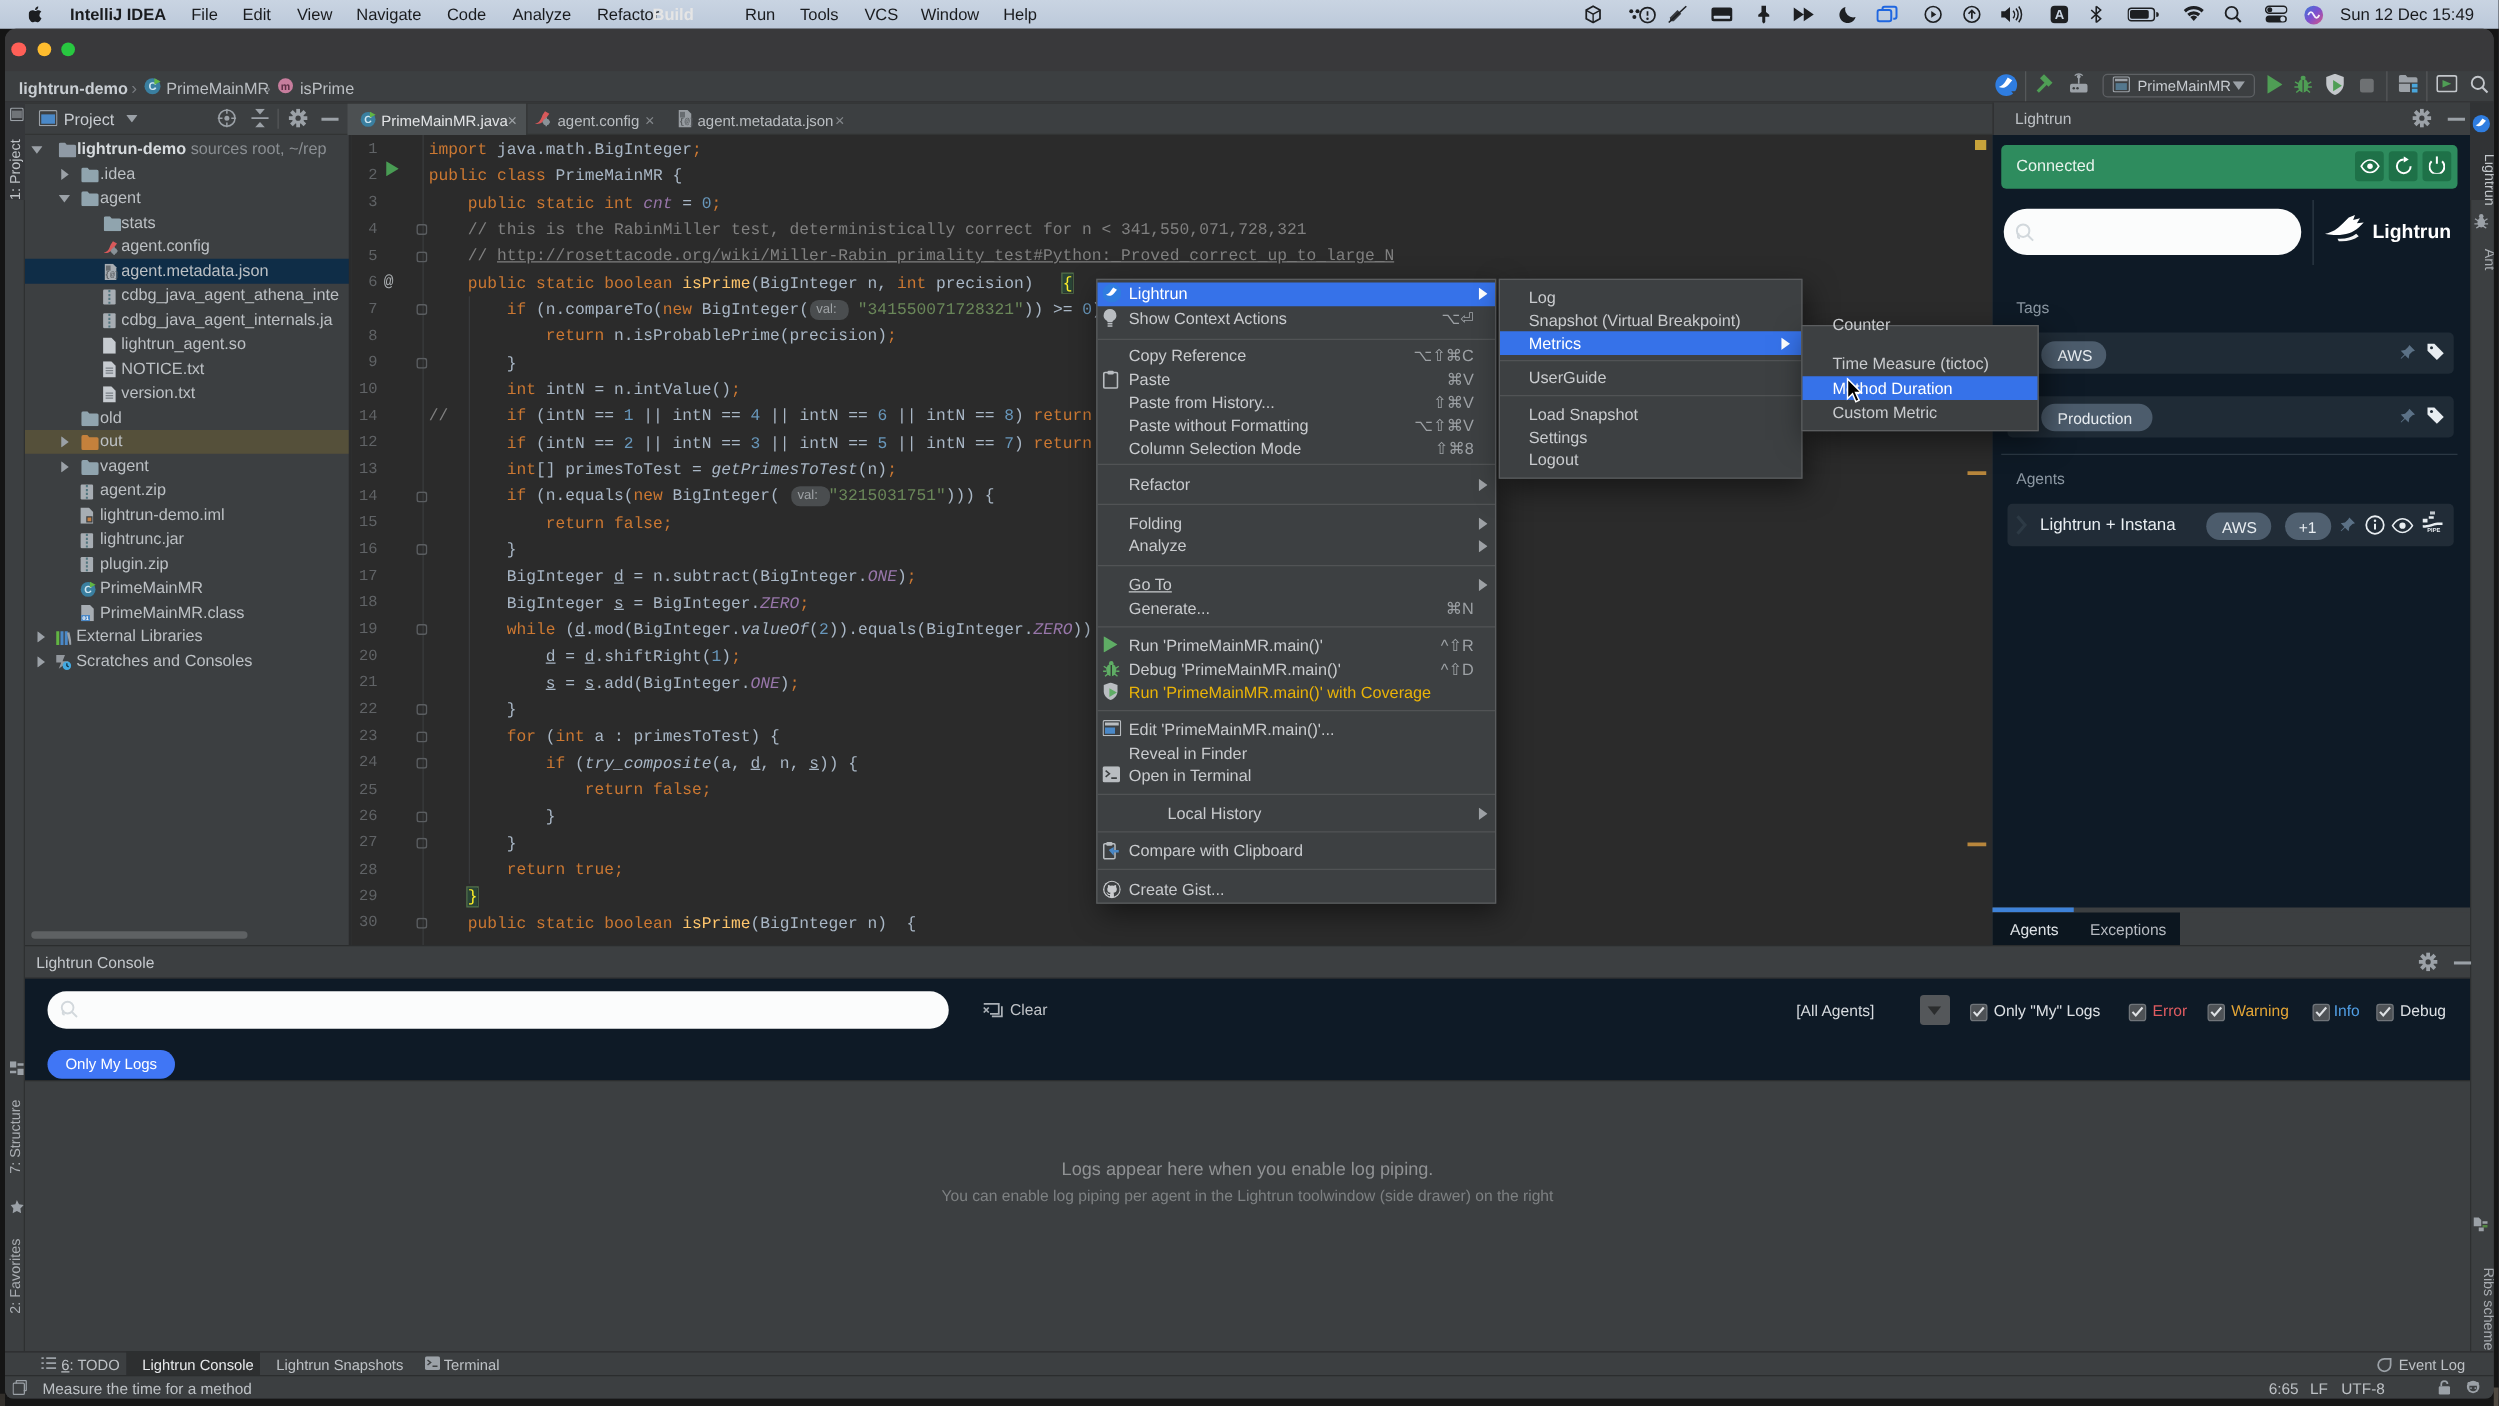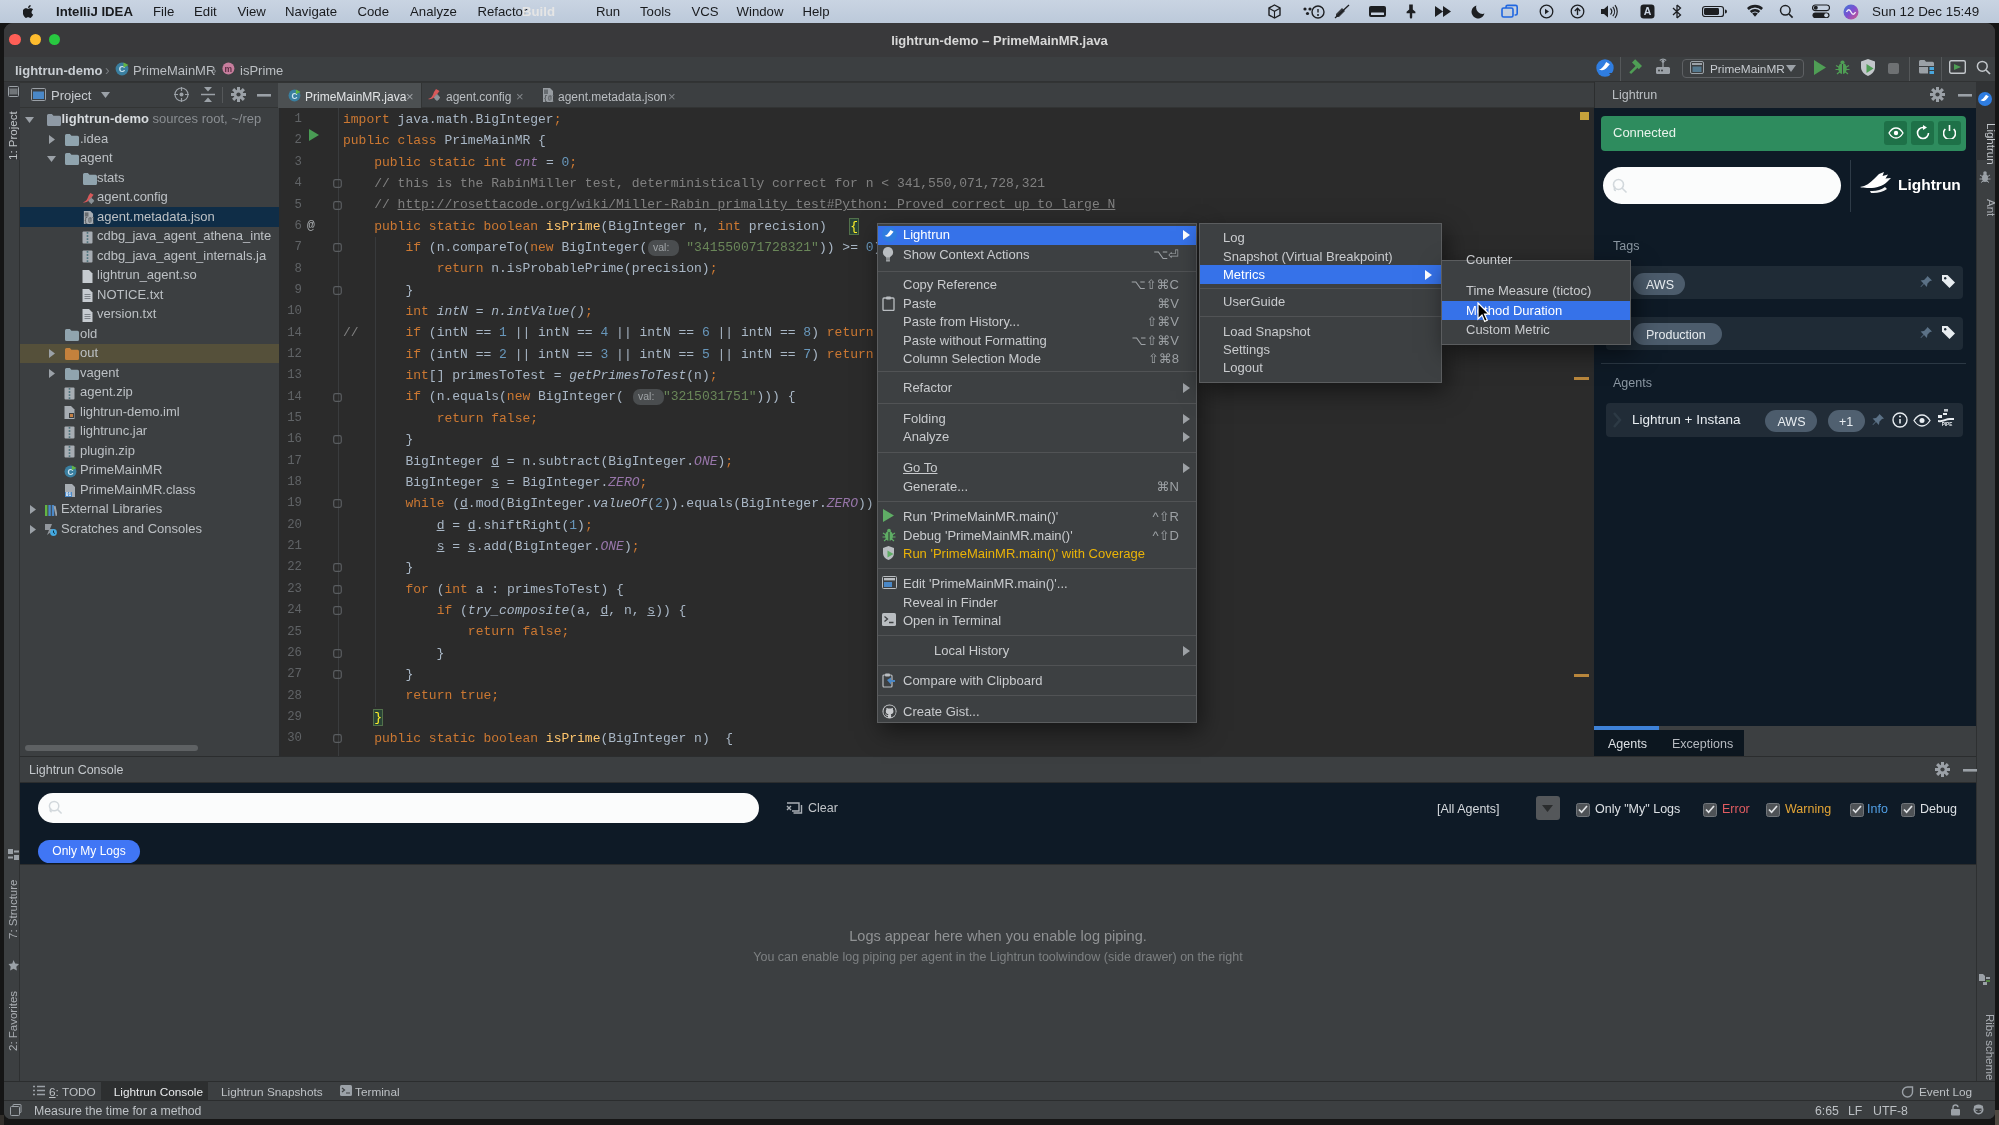--- a/index.html
+++ b/index.html
@@ -142,21 +142,20 @@
       <circle cx="8" cy="8" r="7.5" fill="url(#siri)"></circle>
       <path fill="none" stroke="#fff" stroke-width="1.4" d="M3.5 8c1.5-3 3-3 4.5 0s3 3 4.5 0" opacity=".9"></path>
     </svg>
   </div>
 <div class="a" style="left:1872px;top:4px;font-size:13.4px;color:#191b1e;">Sun 12 Dec  15:49</div>
 <div class="a" style="left:4px;top:23px;width:1991px;height:1096px;background:#3c3f41;border-radius:9px 9px 7px 7px;overflow:hidden;">
 <div class="a" style="left:0px;top:0px;width:1991px;height:34px;background:#39393b;"></div>
 <div class="a" style="left:5.300000000000001px;top:10.799999999999997px;width:11.4px;height:11.4px;background:#ff5f57;border-radius:50%;left:5.300000000000001px;"></div>
 <div class="a" style="left:26.0px;top:10.799999999999997px;width:11.4px;height:11.4px;background:#febc2e;border-radius:50%;left:26.000000000000004px;"></div>
 <div class="a" style="left:44.8px;top:10.799999999999997px;width:11.4px;height:11.4px;background:#28c840;border-radius:50%;left:44.8px;"></div>
-<div class="a" style="left:0px;top:10px;width:1991px;text-align:center;font-size:13px;font-weight:bold;color:#d8d8d8;">lightrun-demo – PrimeMainMR.java</div>
 <div class="a" style="left:0px;top:34px;width:1991px;height:25px;background:#3c3f41;border-bottom:1px solid #303233;"></div>
 <div class="a" style="left:11px;top:40px;font-size:13px;color:#c9ced3;white-space:pre;font-weight:bold;">lightrun-demo</div>
 <div class="a" style="left:101px;top:39px;font-size:14px;color:#787c80;white-space:pre;">›</div>
 <div class="a" style="left:111px;top:39px;">
       <svg width="14" height="14" viewBox="0 0 14 14">
         <circle cx="7" cy="7" r="6.4" fill="#3a7fa0"></circle>
         <text x="7" y="10.4" text-anchor="middle" font-size="9" font-weight="bold" fill="#cfe6f2" font-family="Liberation Sans">C</text>
         <path fill="#62b543" d="M8.5 0.5l5 2.6-5 2.6z"></path>
       </svg>
     </div>
@@ -642,21 +641,21 @@
 <div class="a" style="left:370.5px;top:214.025px;width:1px;height:469.70000000000005px;background:#383a3c;"></div>
 <div class="a mono" style="left:339.0px;top:85.925px;height:21.35px;line-height:21.35px;font-size:13px;white-space:pre;"><span style="color:#CC7832;">import </span><span style="color:#A9B7C6;">java.math.BigInteger</span><span style="color:#CC7832;">;</span></div>
 <div class="a mono" style="left:339.0px;top:107.27499999999998px;height:21.35px;line-height:21.35px;font-size:13px;white-space:pre;"><span style="color:#CC7832;">public class </span><span style="color:#A9B7C6;">PrimeMainMR {</span></div>
 <div class="a mono" style="left:339.0px;top:128.625px;height:21.35px;line-height:21.35px;font-size:13px;white-space:pre;"><span style="color:#A9B7C6;">    </span><span style="color:#CC7832;">public static int </span><span style="color:#9876AA;font-style:italic;">cnt </span><span style="color:#A9B7C6;">= </span><span style="color:#6897BB;">0</span><span style="color:#CC7832;">;</span></div>
 <div class="a mono" style="left:339.0px;top:149.975px;height:21.35px;line-height:21.35px;font-size:13px;white-space:pre;"><span style="color:#808080;">    // this is the RabinMiller test, deterministically correct for n &lt; 341,550,071,728,321</span></div>
 <div class="a mono" style="left:339.0px;top:171.325px;height:21.35px;line-height:21.35px;font-size:13px;white-space:pre;"><span style="color:#808080;">    // </span><span style="color:#808080;text-decoration:underline;">http://rosettacode.org/wiki/Miller-Rabin_primality_test#Python:_Proved_correct_up_to_large_N</span></div>
 <div class="a mono" style="left:339.0px;top:192.67499999999998px;height:21.35px;line-height:21.35px;font-size:13px;white-space:pre;"><span style="color:#A9B7C6;">    </span><span style="color:#CC7832;">public static boolean </span><span style="color:#FFC66D;">isPrime</span><span style="color:#A9B7C6;">(BigInteger n, </span><span style="color:#CC7832;">int </span><span style="color:#A9B7C6;">precision)   </span><span style="color:#ffef28;background:#294436;box-shadow:0 0 0 1px #53714b;">{</span></div>
 <div class="a mono" style="left:339.0px;top:214.025px;height:21.35px;line-height:21.35px;font-size:13px;white-space:pre;"><span style="color:#A9B7C6;">        </span><span style="color:#CC7832;">if </span><span style="color:#A9B7C6;">(n.compareTo(</span><span style="color:#CC7832;">new </span><span style="color:#A9B7C6;">BigInteger(     </span><span style="color:#6A8759;">"341550071728321"</span><span style="color:#A9B7C6;">)) &gt;= </span><span style="color:#6897BB;">0</span><span style="color:#A9B7C6;">) {</span></div>
 <div class="a mono" style="left:339.0px;top:235.375px;height:21.35px;line-height:21.35px;font-size:13px;white-space:pre;"><span style="color:#A9B7C6;">            </span><span style="color:#CC7832;">return </span><span style="color:#A9B7C6;">n.isProbablePrime(precision)</span><span style="color:#CC7832;">;</span></div>
 <div class="a mono" style="left:339.0px;top:256.72499999999997px;height:21.35px;line-height:21.35px;font-size:13px;white-space:pre;"><span style="color:#A9B7C6;">        }</span></div>
-<div class="a mono" style="left:339.0px;top:278.075px;height:21.35px;line-height:21.35px;font-size:13px;white-space:pre;"><span style="color:#A9B7C6;">        </span><span style="color:#CC7832;">int </span><span style="color:#A9B7C6;font-style:italic;">intN = n.intValue()</span><span style="color:#CC7832;">;</span></div>
+<div class="a mono" style="left:339.0px;top:278.075px;height:21.35px;line-height:21.35px;font-size:13px;white-space:pre;"><span style="color:#A9B7C6;">        </span><span style="color:#CC7832;">int </span><span style="color:#A9B7C6;">intN = n.intValue()</span><span style="color:#CC7832;">;</span></div>
 <div class="a mono" style="left:339.0px;top:299.425px;height:21.35px;line-height:21.35px;font-size:13px;white-space:pre;"><span style="color:#808080;">//</span><span style="color:#A9B7C6;">      </span><span style="color:#CC7832;">if </span><span style="color:#A9B7C6;">(intN == </span><span style="color:#6897BB;">1</span><span style="color:#A9B7C6;"> || intN == </span><span style="color:#6897BB;">4</span><span style="color:#A9B7C6;"> || intN == </span><span style="color:#6897BB;">6</span><span style="color:#A9B7C6;"> || intN == </span><span style="color:#6897BB;">8</span><span style="color:#A9B7C6;">) </span><span style="color:#CC7832;">return </span><span style="color:#CC7832;">true</span><span style="color:#CC7832;">;</span></div>
 <div class="a mono" style="left:339.0px;top:320.77500000000003px;height:21.35px;line-height:21.35px;font-size:13px;white-space:pre;"><span style="color:#A9B7C6;">        </span><span style="color:#CC7832;">if </span><span style="color:#A9B7C6;">(intN == </span><span style="color:#6897BB;">2</span><span style="color:#A9B7C6;"> || intN == </span><span style="color:#6897BB;">3</span><span style="color:#A9B7C6;"> || intN == </span><span style="color:#6897BB;">5</span><span style="color:#A9B7C6;"> || intN == </span><span style="color:#6897BB;">7</span><span style="color:#A9B7C6;">) </span><span style="color:#CC7832;">return </span><span style="color:#CC7832;">true</span><span style="color:#CC7832;">;</span></div>
 <div class="a mono" style="left:339.0px;top:342.12500000000006px;height:21.35px;line-height:21.35px;font-size:13px;white-space:pre;"><span style="color:#A9B7C6;">        </span><span style="color:#CC7832;">int</span><span style="color:#A9B7C6;">[] primesToTest = </span><span style="color:#A9B7C6;font-style:italic;">getPrimesToTest</span><span style="color:#A9B7C6;">(n)</span><span style="color:#CC7832;">;</span></div>
 <div class="a mono" style="left:339.0px;top:363.47499999999997px;height:21.35px;line-height:21.35px;font-size:13px;white-space:pre;"><span style="color:#A9B7C6;">        </span><span style="color:#CC7832;">if </span><span style="color:#A9B7C6;">(n.equals(</span><span style="color:#CC7832;">new </span><span style="color:#A9B7C6;">BigInteger(     </span><span style="color:#6A8759;">"3215031751"</span><span style="color:#A9B7C6;">))) {</span></div>
 <div class="a mono" style="left:339.0px;top:384.825px;height:21.35px;line-height:21.35px;font-size:13px;white-space:pre;"><span style="color:#A9B7C6;">            </span><span style="color:#CC7832;">return </span><span style="color:#CC7832;">false</span><span style="color:#CC7832;">;</span></div>
 <div class="a mono" style="left:339.0px;top:406.175px;height:21.35px;line-height:21.35px;font-size:13px;white-space:pre;"><span style="color:#A9B7C6;">        }</span></div>
 <div class="a mono" style="left:339.0px;top:427.52500000000003px;height:21.35px;line-height:21.35px;font-size:13px;white-space:pre;"><span style="color:#A9B7C6;">        </span><span style="color:#A9B7C6;">BigInteger </span><span style="color:#A9B7C6;text-decoration:underline;">d</span><span style="color:#A9B7C6;"> = n.subtract(BigInteger.</span><span style="color:#9876AA;font-style:italic;">ONE</span><span style="color:#A9B7C6;">)</span><span style="color:#CC7832;">;</span></div>
 <div class="a mono" style="left:339.0px;top:448.87500000000006px;height:21.35px;line-height:21.35px;font-size:13px;white-space:pre;"><span style="color:#A9B7C6;">        </span><span style="color:#A9B7C6;">BigInteger </span><span style="color:#A9B7C6;text-decoration:underline;">s</span><span style="color:#A9B7C6;"> = BigInteger.</span><span style="color:#9876AA;font-style:italic;">ZERO</span><span style="color:#CC7832;">;</span></div>
 <div class="a mono" style="left:339.0px;top:470.22499999999997px;height:21.35px;line-height:21.35px;font-size:13px;white-space:pre;"><span style="color:#A9B7C6;">        </span><span style="color:#CC7832;">while </span><span style="color:#A9B7C6;">(</span><span style="color:#A9B7C6;text-decoration:underline;">d</span><span style="color:#A9B7C6;">.mod(BigInteger.</span><span style="color:#A9B7C6;font-style:italic;">valueOf</span><span style="color:#A9B7C6;">(</span><span style="color:#6897BB;">2</span><span style="color:#A9B7C6;">)).equals(BigInteger.</span><span style="color:#9876AA;font-style:italic;">ZERO</span><span style="color:#A9B7C6;">)) {</span></div>
 <div class="a mono" style="left:339.0px;top:491.57500000000005px;height:21.35px;line-height:21.35px;font-size:13px;white-space:pre;"><span style="color:#A9B7C6;">            </span><span style="color:#A9B7C6;text-decoration:underline;">d</span><span style="color:#A9B7C6;"> = </span><span style="color:#A9B7C6;text-decoration:underline;">d</span><span style="color:#A9B7C6;">.shiftRight(</span><span style="color:#6897BB;">1</span><span style="color:#A9B7C6;">)</span><span style="color:#CC7832;">;</span></div>

